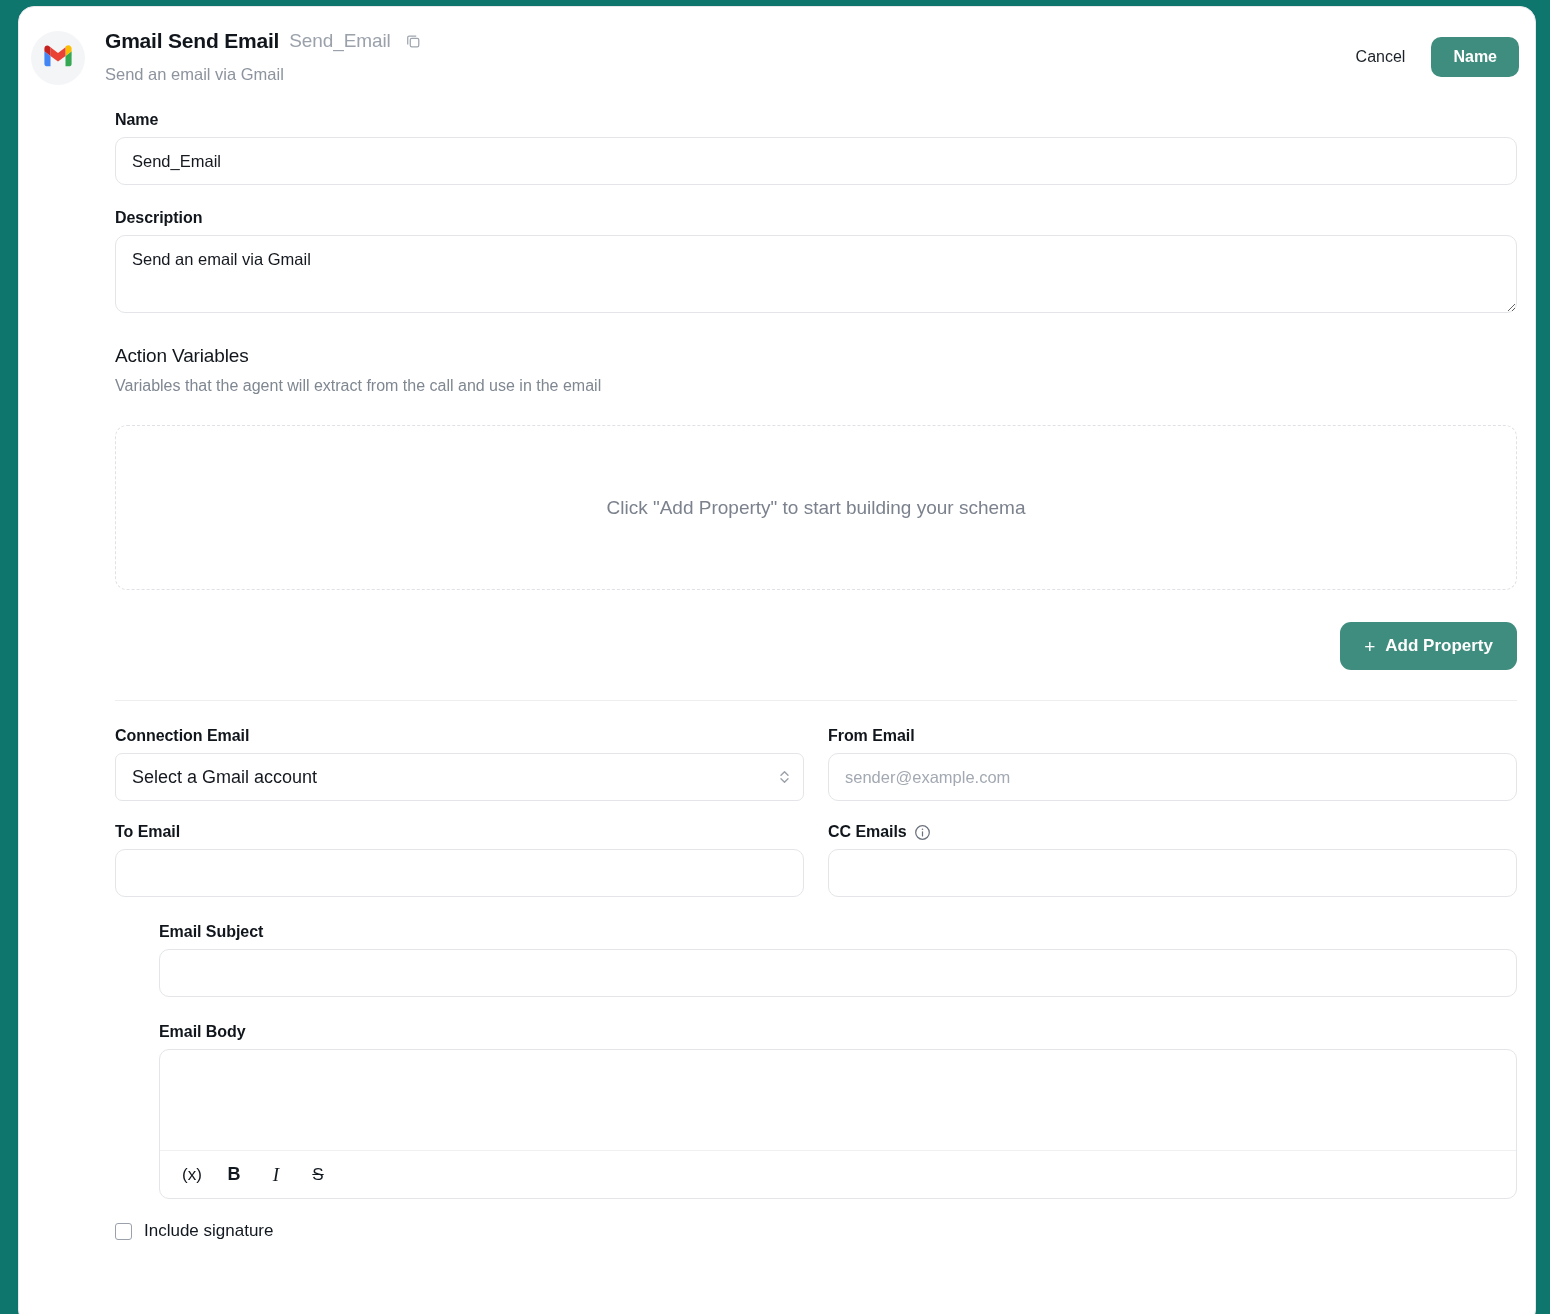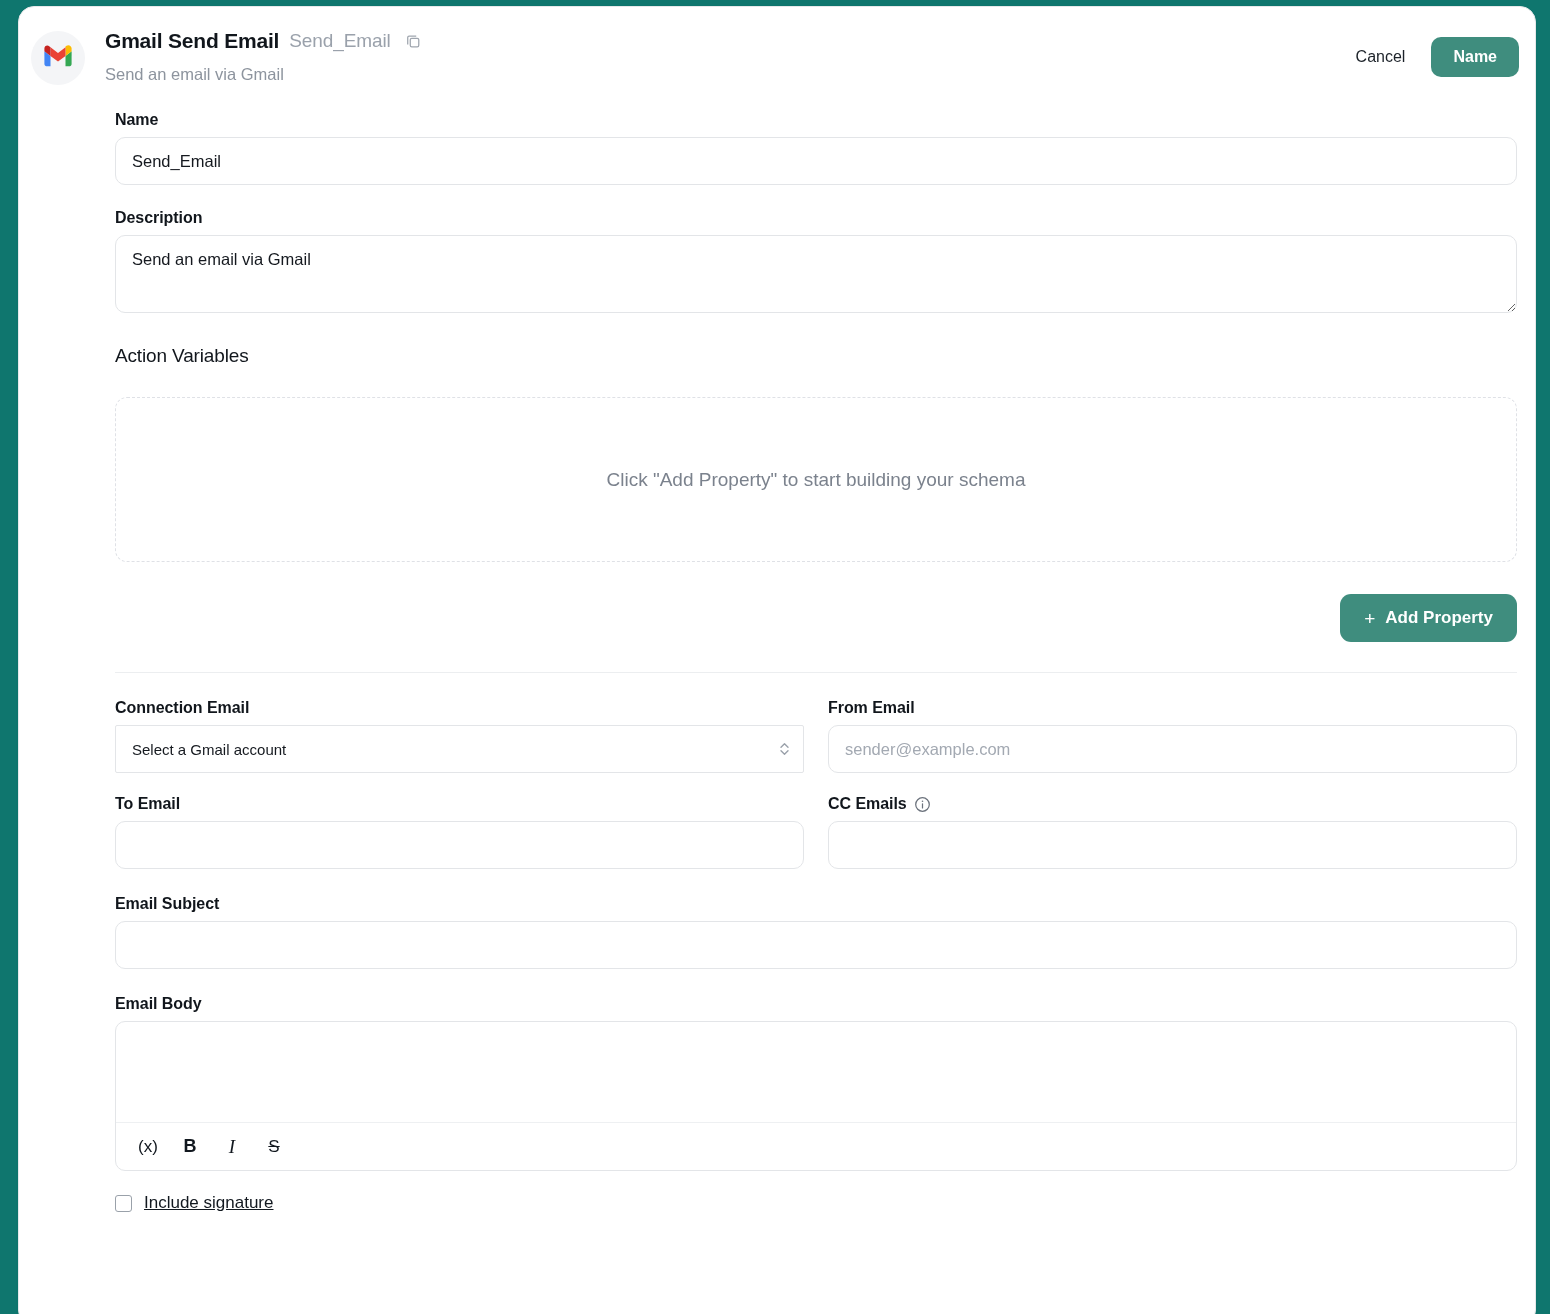--- a/index.html
+++ b/index.html
@@ -221,24 +221,24 @@
     row-gap: 22px;
   }
   .cell { min-width: 0; }
 
   .select-wrap { position: relative; }
   .select-input {
     display: block;
     width: 100%;
     height: 48px;
     border: 1px solid #e3e5e8;
-    border-radius: 2px;
-    background: #ffffff;
-    font-family: inherit;
-    font-size: 15px;
+    border-radius: 7px;
+    background: #ffffff;
+    font-family: inherit;
+    font-size: 18px;
     color: #15191f;
     padding: 0 40px 0 16px;
     outline: none;
     appearance: none;
     cursor: pointer;
   }
   .select-chevrons {
     position: absolute;
     right: 14px;
     top: 50%;
@@ -258,21 +258,21 @@
   .label-with-info .field-label { margin: 0; }
   .info-icon {
     width: 17px;
     height: 17px;
     display: inline-flex;
     align-items: center;
     justify-content: center;
     cursor: pointer;
   }
 
-  .single-field { margin-top: 26px; }
+  .single-field { margin-top: 26px; margin-left: 44px; }
 
   
   .editor {
     margin-top: 8px;
     border: 1px solid #e3e5e8;
     border-radius: 10px;
     background: #ffffff;
     overflow: hidden;
   }
   .editor-area {
@@ -320,21 +320,20 @@
     border-radius: 3px;
     background: #fff;
     cursor: pointer;
     appearance: none;
     margin: 0;
   }
   .cbox-label {
     font-size: 17px;
     color: #12181f;
     cursor: pointer;
-    text-decoration: underline;
   }
 </style>
 </head>
 <body>
 
 <div class="page">
   <div class="card">
 
     <div class="header">
 
@@ -373,20 +372,21 @@
 
       <label class="field-label">Name</label>
       <input class="text-input" type="text" value="Send_Email" style="">
 
       <div class="gap-24"></div>
 
       <label class="field-label">Description</label>
       <textarea class="textarea" style="">Send an email via Gmail</textarea>
 
       <div class="section-title">Action Variables</div>
+      <div class="section-sub">Variables that the agent will extract from the call and use in the email</div>
 
       <div class="schema-empty">
         <span class="schema-empty-text">Click "Add Property" to start building your schema</span>
       </div>
 
       <div class="add-prop-row">
         <button class="add-prop-btn">
           <span class="plus-glyph">+</span>
           <span>Add Property</span>
         </button>

